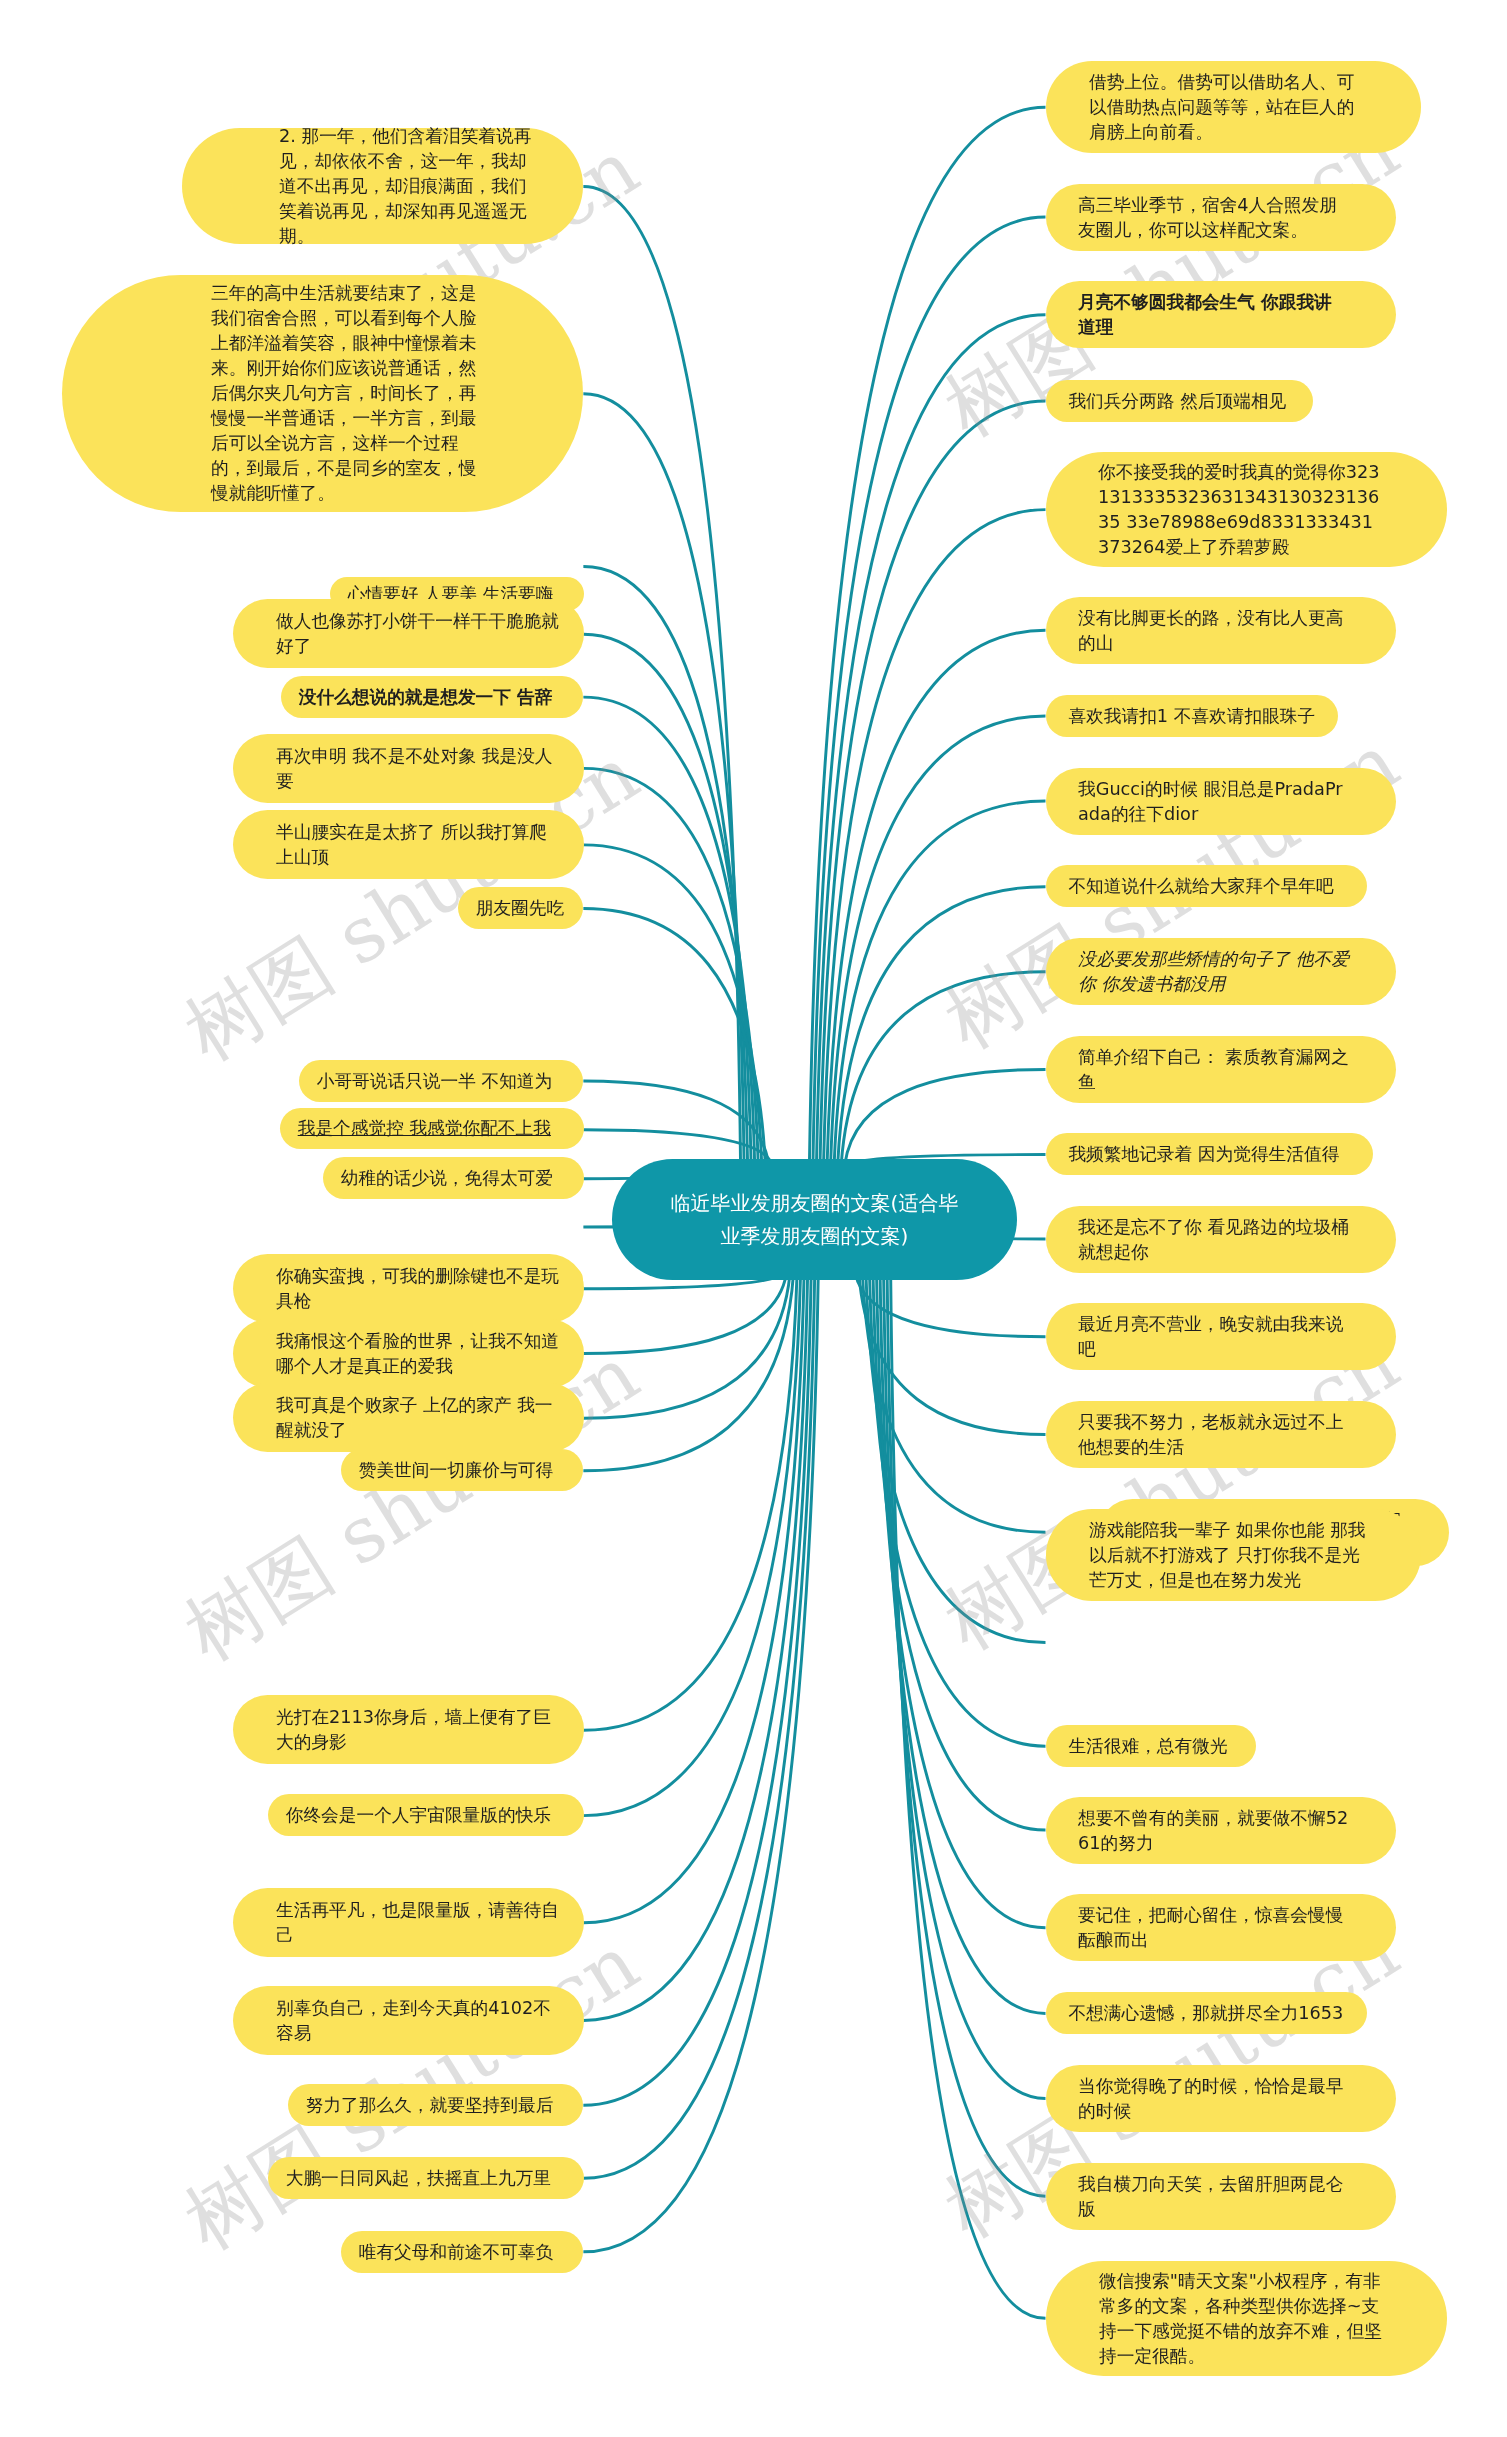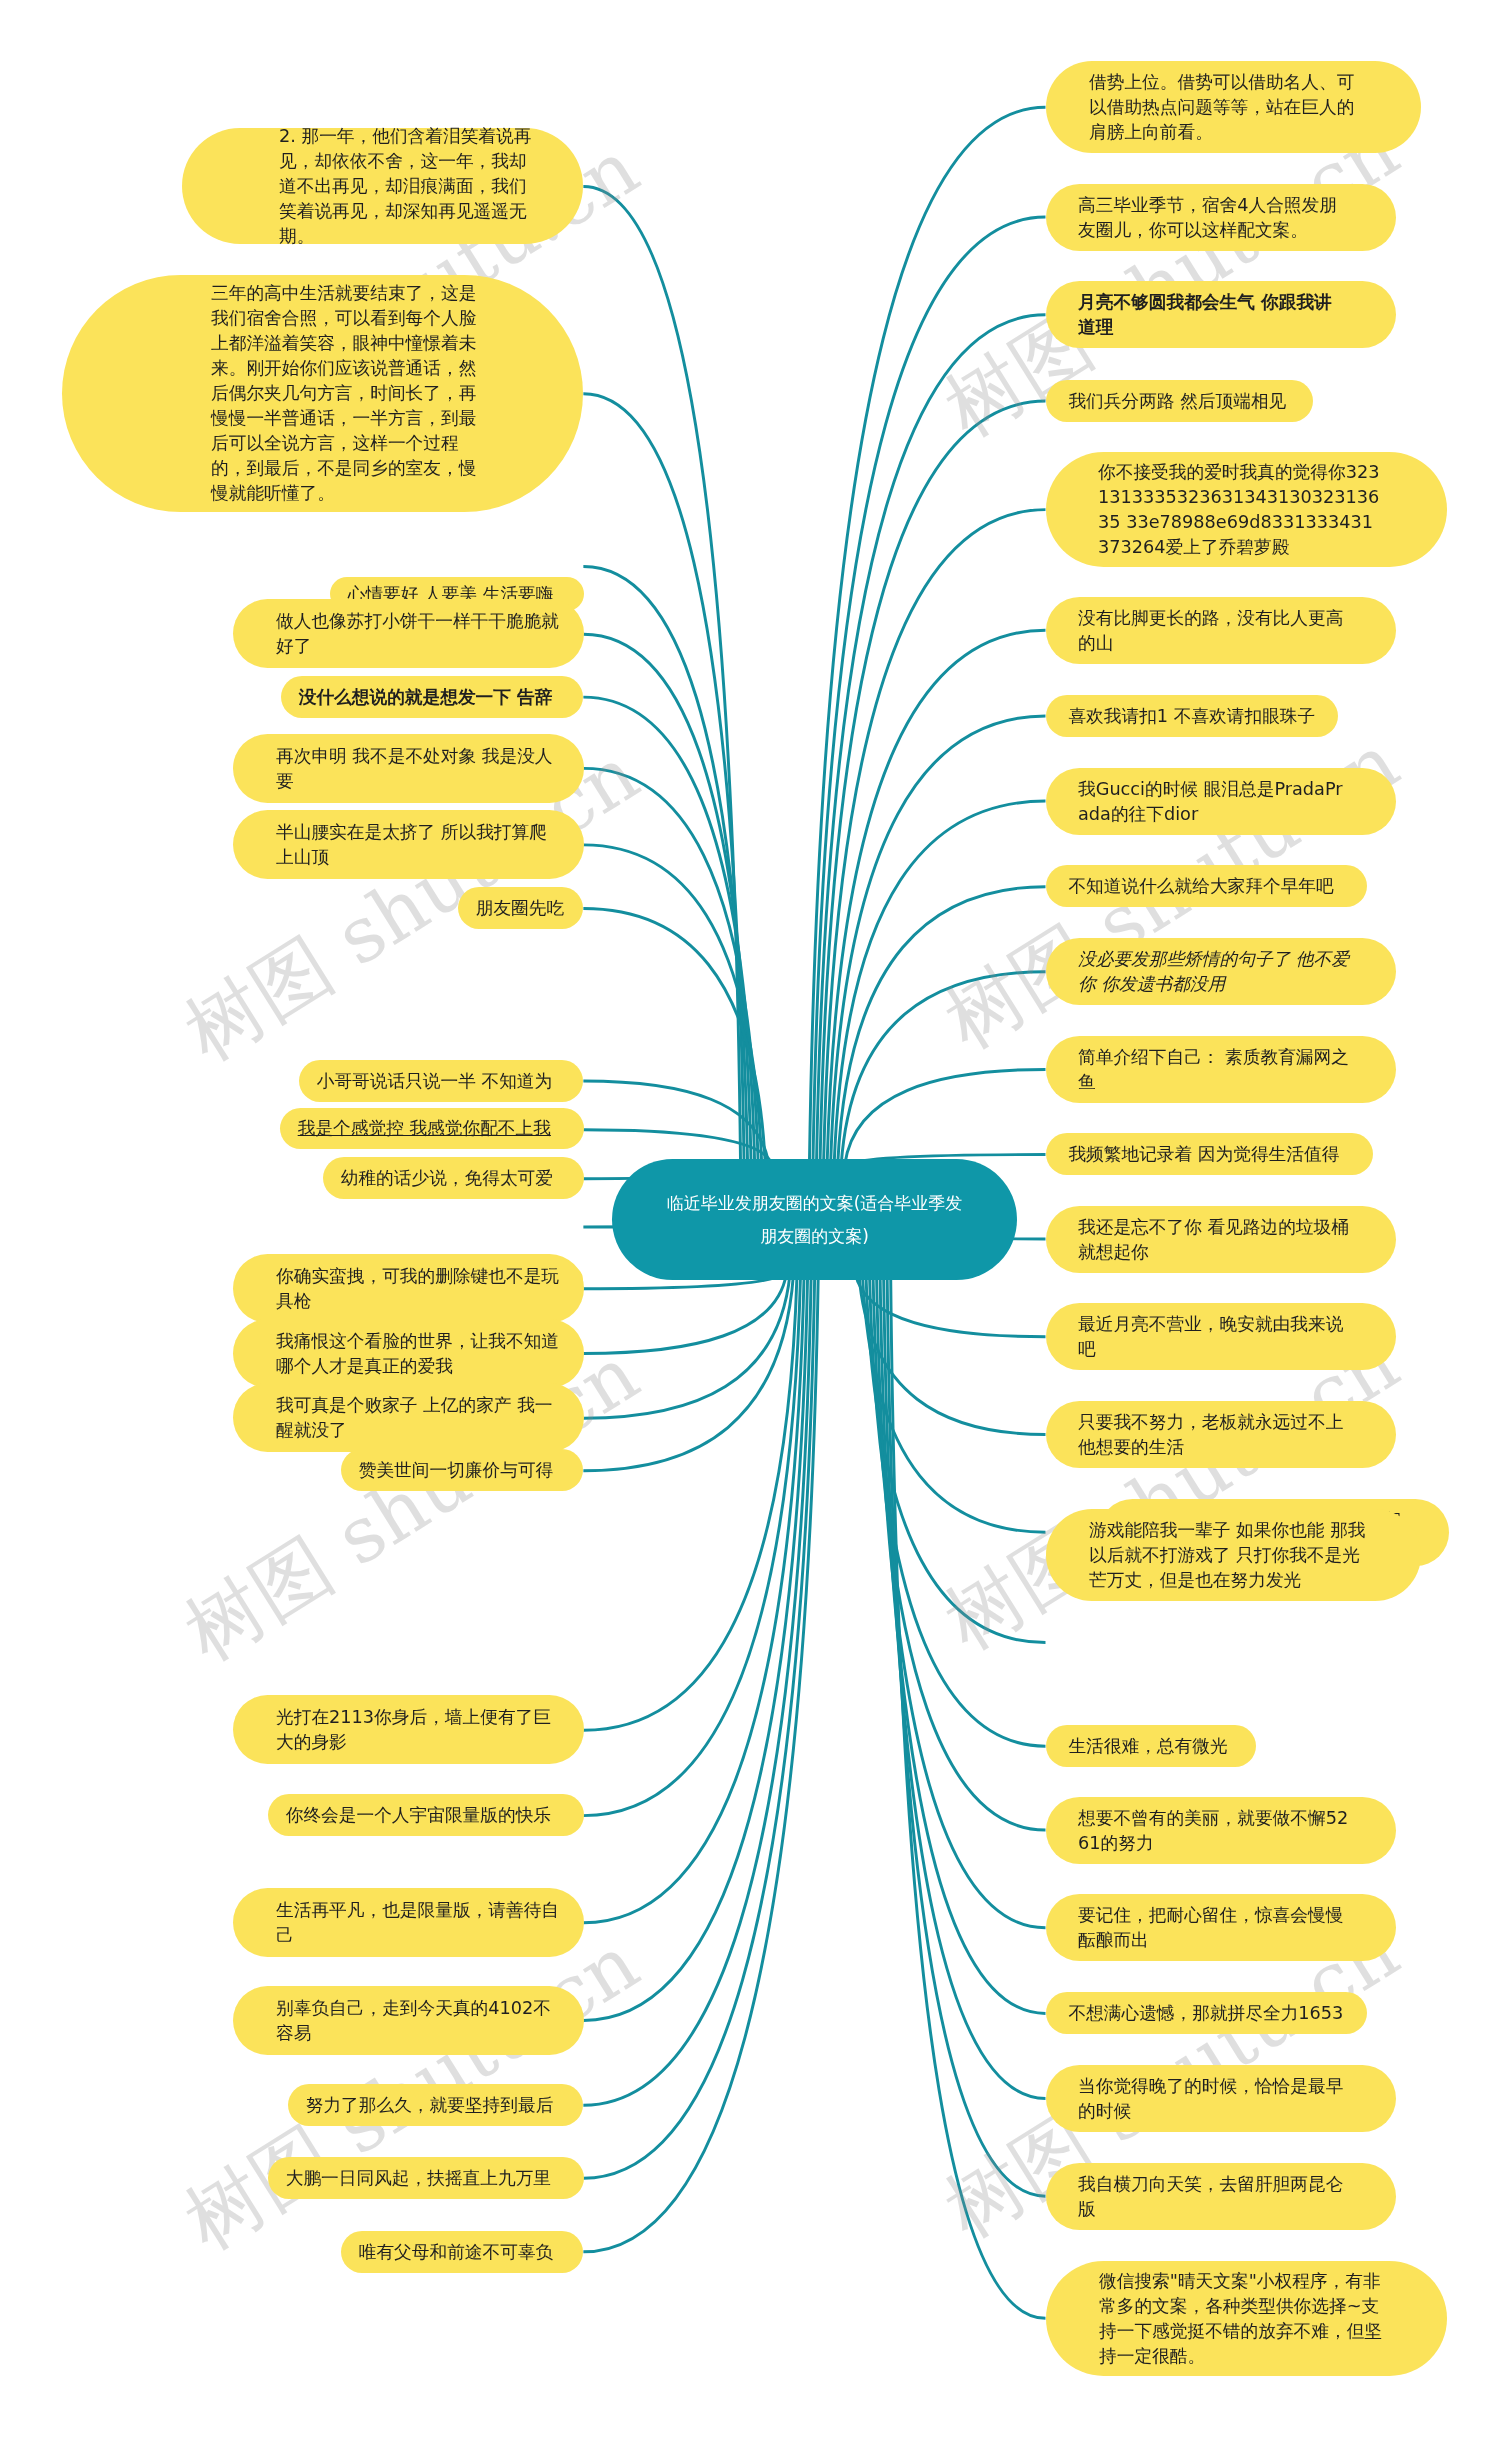--- a/index.html
+++ b/index.html
@@ -8,21 +8,21 @@
   #canvas { position: absolute; left: 0; top: 0; width: 1507px; height: 2438px; }
   #links { position: absolute; left: 0; top: 0; width: 1507px; height: 2438px; }
   .node { position: absolute; box-sizing: border-box; background: #fbe35a;
           color: #1f1f1f; font-size: 17.7px; line-height: 25px;
           display: flex; align-items: center; border-radius: 588px; cursor: pointer; }
   .node .txt { display: block; word-break: break-all; white-space: normal; }
   .node.left { justify-content: flex-end; }
   .node.right { justify-content: flex-start; }
   .node.left .txt { text-align: left; }
   .center { position: absolute; box-sizing: border-box; background: #0f97a8;
-            color: #ffffff; font-size: 17px; line-height: 33px; border-radius: 588px;
+            color: #ffffff; font-size: 20px; line-height: 33px; border-radius: 588px;
             display: flex; align-items: center; justify-content: center; text-align: center;
             padding: 0 53px; cursor: pointer; }
   .center .txt { display: block; word-break: break-all; }
   .watermark { position: absolute; color: rgba(140,140,140,0.28); font-family: "DejaVu Serif", serif;
                font-size: 77px; transform: rotate(-32deg); transform-origin: left center;
                white-space: nowrap; pointer-events: none; }
 </style>
 </head>
 <body>
 

